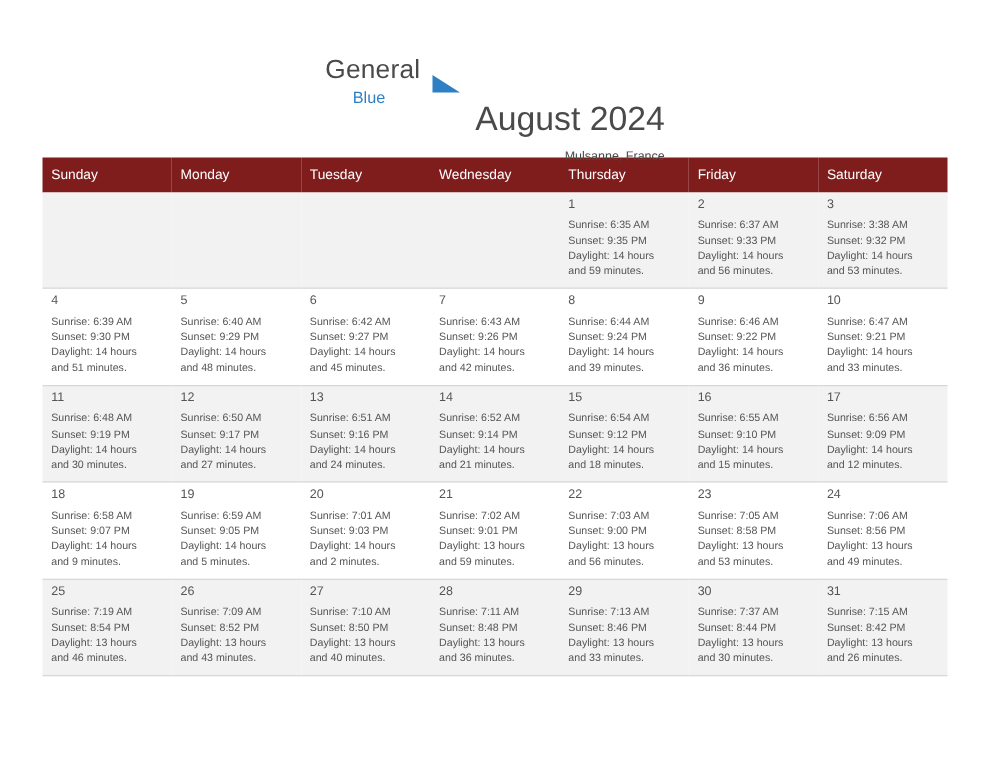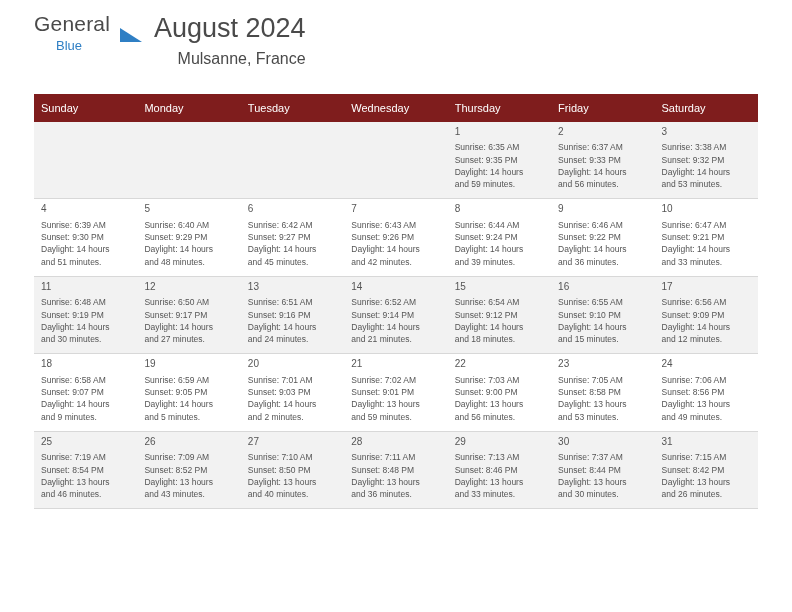--- a/index.html
+++ b/index.html
@@ -17,22 +17,22 @@
     position: relative;
     width: 792px;
     height: 612px;
     box-sizing: border-box;
     padding: 0 34px;
   }
   
   .header {
     display: flex;
     align-items: flex-start;
-    justify-content: flex-start;
-    padding-top: 12px;
+    justify-content: center;
+    padding-top: 44px;
     height: 68px;
   }
   .logo {
     position: relative;
     width: 120px;
     height: 50px;
   }
   .logo-general {
     font-size: 21px;
     color: #4a4a4a;
@@ -56,23 +56,24 @@
     border-top: 14px solid transparent;
   }
   .title-wrap {
     text-align: right;
   }
   .cal-title {
     font-size: 27px;
     color: #4a4a4a;
     font-weight: normal;
     line-height: 32px;
+    margin-top: 35px;
   }
   .cal-sub {
-    font-size: 16px;
+    font-size: 10px;
     color: #4a4a4a;
     line-height: 22px;
     margin-top: 4px;
   }
   
   .calendar {
     margin-top: 14px;
     width: 724px;
     border-collapse: collapse;
     table-layout: fixed;

